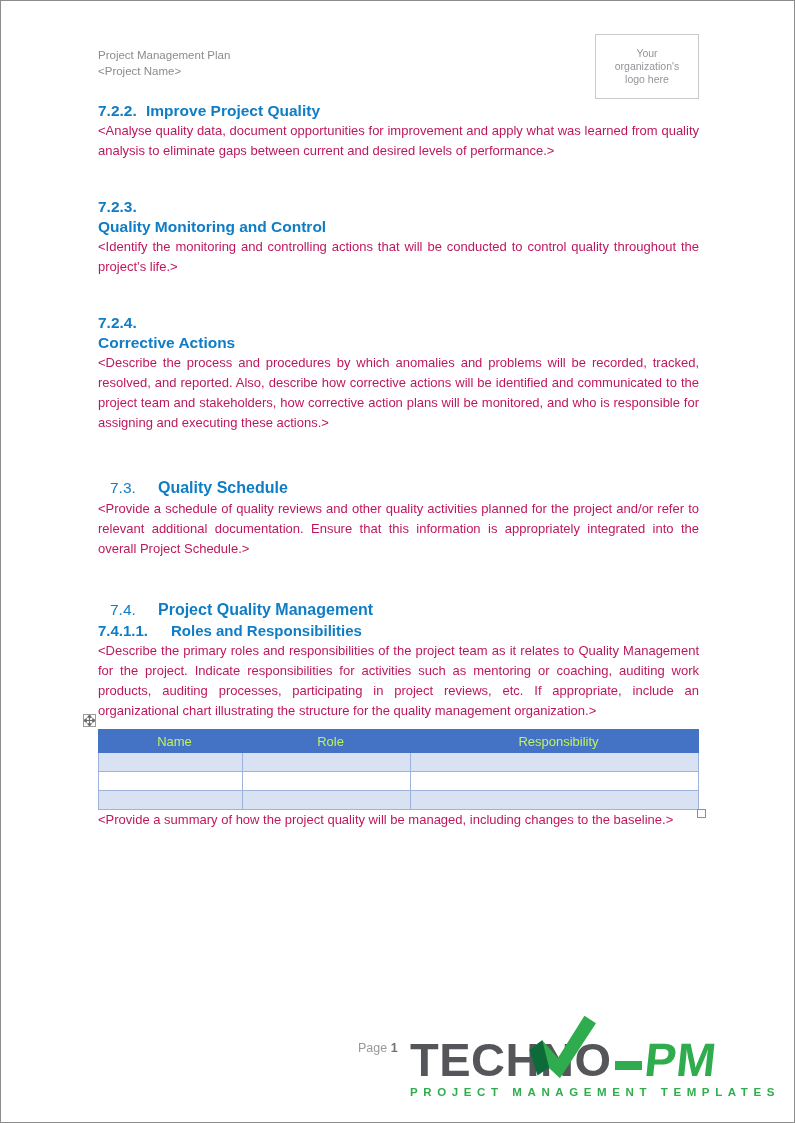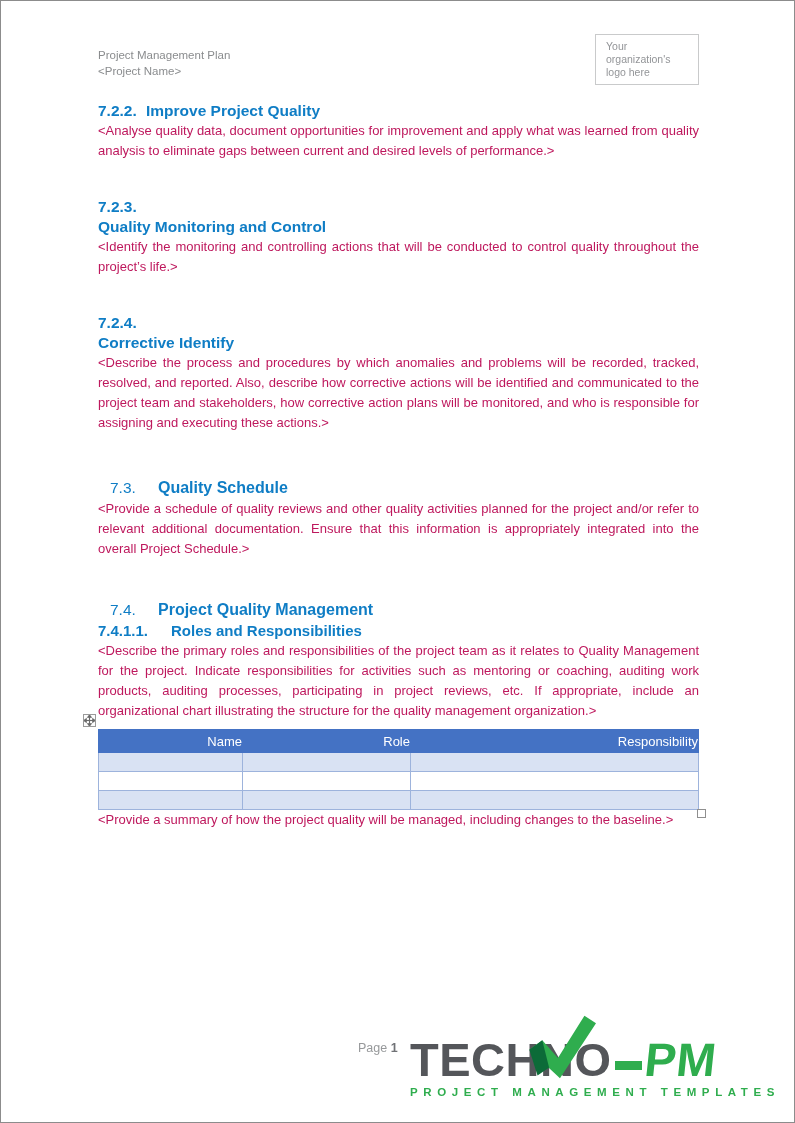--- a/index.html
+++ b/index.html
@@ -13,23 +13,23 @@
     font-family:"Liberation Sans", sans-serif;
     color:#1f1f1f;
     overflow:hidden;
   }
   .content { padding:0 95px 0 97px; }
 
   
   .hdr { display:flex; justify-content:space-between; align-items:flex-start; padding-top:33px; height:84px; }
   .hdr-left { margin-top:13px; font-size:11.5px; line-height:16px; color:#8a8c8e; }
   .logo-box {
-    width:104px; height:51px; border:1px solid #c9cacb;
+    width:104px; height:65px; border:1px solid #c9cacb;
     display:flex; align-items:center; justify-content:center;
-    font-size:10.5px; line-height:13px; color:#939598;
+    text-align:center; font-size:10.5px; line-height:13px; color:#939598;
     padding:2px 10px;
   }
 
   
   .h { color:#0f7dc5; display:flex; align-items:baseline; }
   .h .num  { display:inline-block; min-width:48px; }
   .h .numw { display:inline-block; min-width:73px; }
   .h1 { font-size:16px; line-height:22px;margin-left:12px; }
   .h1 .num { font-weight:400; font-size:15.5px; }
   .h1 .ttl { font-weight:700; }
@@ -39,22 +39,22 @@
   
   p.body { font-size:13px; line-height:20px; text-align:justify; color:#be185d; }
 
   .mt16 { margin-top:16px; } .mt36 { margin-top:36px;flex-direction:column; } .mt44 { margin-top:44px; }
   .mt40 { margin-top:40px; } .mt12 { } .mt28 { margin-top:28px; }
 
   
   .tbl-wrap { position:relative; margin-top:8px; }
   table.roles { width:100%; border-collapse:collapse; table-layout:fixed; }
   table.roles th {
-    background:#4472c4; color:#ffffff; font-size:13px; font-weight:400;
-    text-align:right; padding:3px 0 3px 8px; height:23px; border:1px solid #4472c4;
+    background:#4472c4; color:#bef264; font-size:13px; font-weight:400;
+    text-align:center; padding:3px 0 3px 8px; height:23px; border:1px solid #4472c4;
   }
   table.roles td { height:19px; border:1px solid #9db3dc; }
   tr.band td { background:#d9e2f3; }
   .col-name { width:24%; } .col-role { width:28%; } .col-resp { width:48%; }
 
   .move-handle {
     position:absolute; left:-15px; top:-15px; width:13px; height:13px;
     border:1px solid #9a9a9a; background:#fdfdfd; color:#6b6b6b;
     display:flex; align-items:center; justify-content:center; cursor:move;
   }
@@ -100,21 +100,21 @@
     <p class="body">&lt;Analyse quality data, document opportunities for improvement and apply what was learned from quality analysis to eliminate gaps between current and desired levels of performance.&gt;</p>
 
     <div class="h h2 mt36">
       <span class="num">7.2.3.</span>
       <span class="ttl">Quality Monitoring and Control</span>
     </div>
     <p class="body">&lt;Identify the monitoring and controlling actions that will be conducted to control quality throughout the project’s life.&gt;</p>
 
     <div class="h h2 mt36">
       <span class="num">7.2.4.</span>
-      <span class="ttl">Corrective Identify</span>
+      <span class="ttl">Corrective Actions</span>
     </div>
     <p class="body">&lt;Describe the process and procedures by which anomalies and problems will be recorded, tracked, resolved, and reported. Also, describe how corrective actions will be identified and communicated to the project team and stakeholders, how corrective action plans will be monitored, and who is responsible for assigning and executing these actions.&gt;</p>
 
     <div class="h h1 mt44">
       <span class="num">7.3.</span>
       <span class="ttl">Quality Schedule</span>
     </div>
     <p class="body">&lt;Provide a schedule of quality reviews and other quality activities planned for the project and/or refer to relevant additional documentation. Ensure that this information is appropriately integrated into the overall Project Schedule.&gt;</p>
 
     <div class="h h1 mt40">

